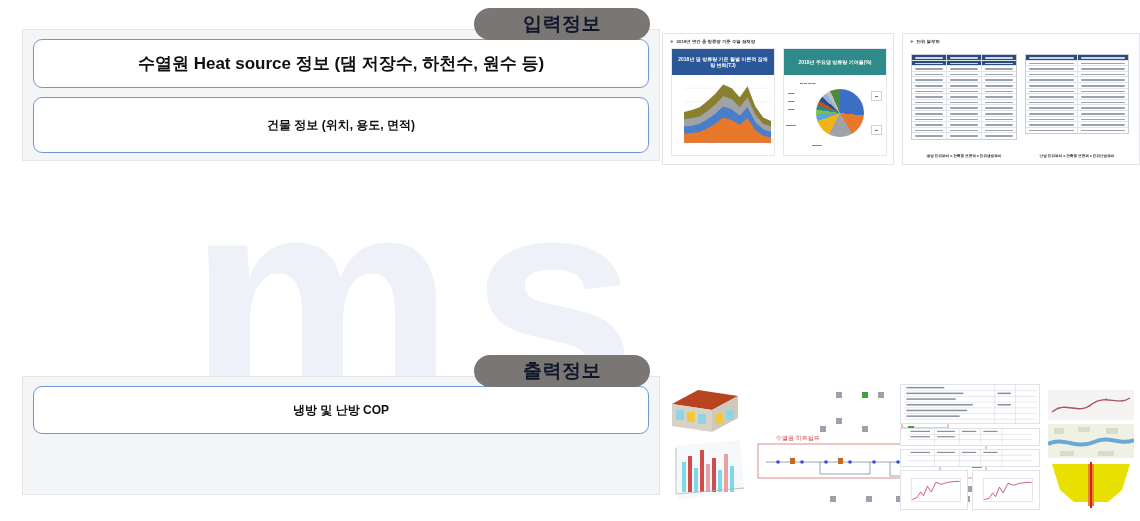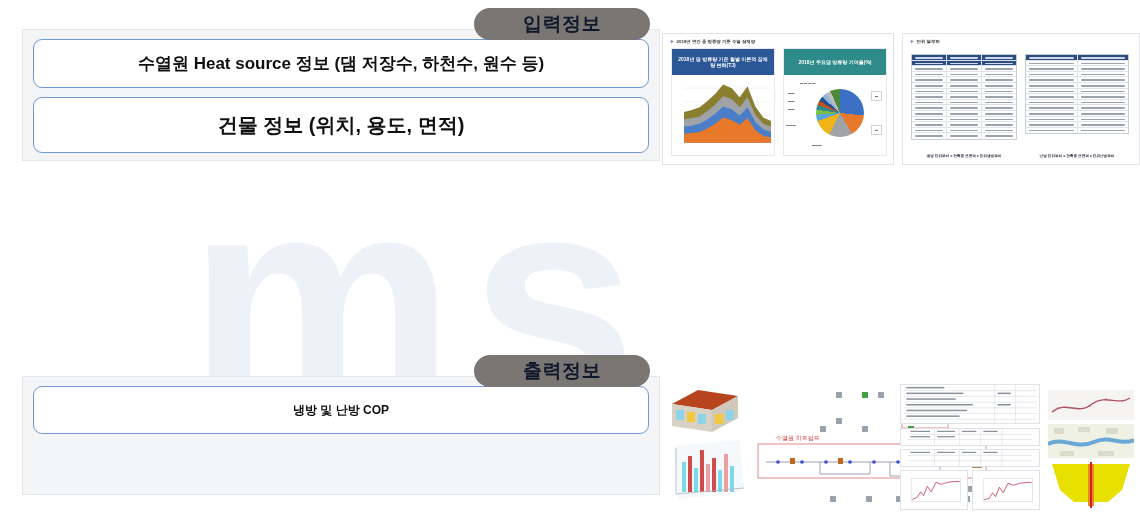--- a/index.html
+++ b/index.html
@@ -44,21 +44,21 @@
   .bluebox {
     background: #ffffff;
     border: 1.6px solid #7197d4;
     border-radius: 9px;
     display: flex; align-items: center; justify-content: center;
     text-align: center;
     color: #101010; font-weight: 700;
     font-family: "Liberation Sans", sans-serif;
   }
   .b-h1 { height: 49px; font-size: 17px; margin-bottom: 9px; }
-  .b-h2 { height: 56px; font-size: 20px; line-height: 1.35; }
+  .b-h2 { height: 56px; font-size: 12px; line-height: 1.35; }
   .b-mid {
     position: absolute; left: 14px; top: 57px;
     width: 644px; height: 64px; font-size: 17px; z-index: 2;
   }
   .row3 { display: flex; gap: 8px; margin-bottom: 8px; }
   .row3 .bluebox { flex: 1; height: 48px; font-size: 12px; }
   .b-wide { height: 44px; font-size: 17px; }
 
   
   .thumbs { position: absolute; left: 662px; width: 478px; z-index: 2; }

